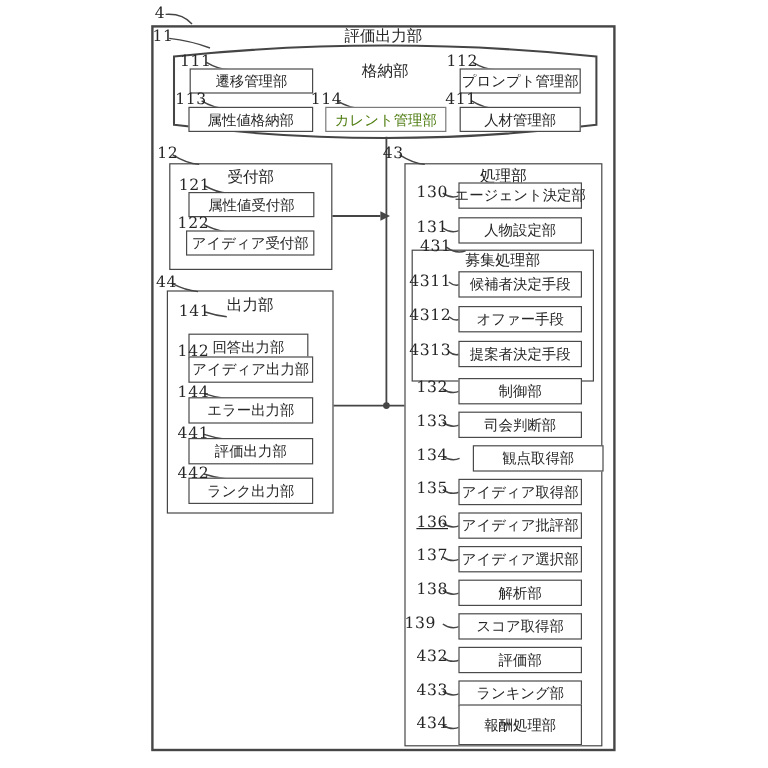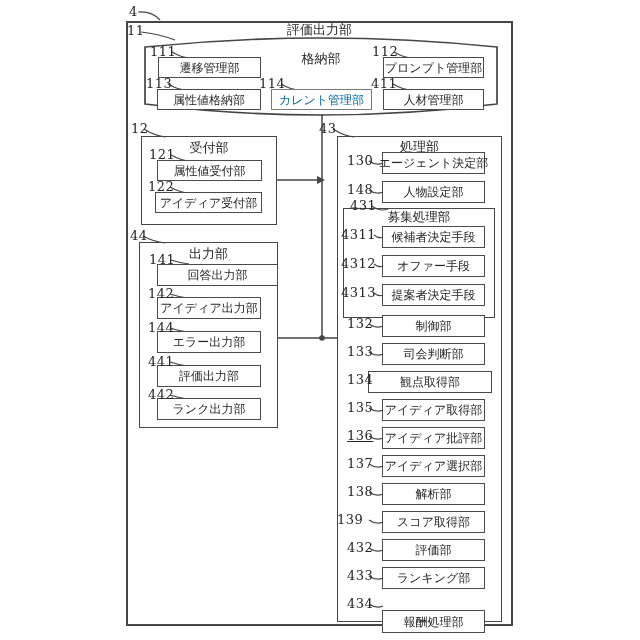--- a/index.html
+++ b/index.html
@@ -4,21 +4,21 @@
 <style>
   html,body{margin:0;padding:0;background:#fff;}
   .stage{position:relative;width:640px;height:640px;background:#ffffff;overflow:hidden;
          font-family:"Liberation Sans","DejaVu Sans",sans-serif;color:#262626;}
   svg.overlay{position:absolute;left:0;top:0;width:640px;height:640px;}
   .container{position:absolute;box-sizing:border-box;border:1.8px solid #464646;background:transparent;}
   .outer{border-width:2px;}
   .box{position:absolute;box-sizing:border-box;background:#fff;border:1.4px solid #4a4a4a;
        display:flex;align-items:center;justify-content:center;font-size:12px;
        white-space:nowrap;line-height:1;}
-  .faded{border-color:#7a7a7a;color:#0369a1;font-family:Liberation Serif, serif;}
+  .faded{border-color:#7a7a7a;color:#4d7c0f;font-family:Liberation Serif, serif;}
   .ctitle{position:absolute;text-align:center;font-size:13px;line-height:1;white-space:nowrap;}
   .sm{font-size:12.5px;}
   .num{position:absolute;font-family:"DejaVu Serif","Liberation Serif",serif;font-size:13px;
        line-height:1;letter-spacing:.5px;white-space:nowrap;}
 </style>
 </head>
 <body>
 
 <div class="stage">
 
@@ -101,21 +101,21 @@
   <div class="box" style="left:157px;top:160px;width:105px;height:21px;">属性値受付部</div>
   <div class="num" style="left:149px;top:148px;">121</div>
 
   <div class="box" style="left:155px;top:192px;width:107px;height:21px;">アイディア受付部</div>
   <div class="num" style="left:148px;top:180px;">122</div>
 
   <div class="container" style="left:139px;top:242px;width:139px;height:186px;"></div>
   <div class="ctitle" style="left:139px;top:247px;width:139px;">出力部</div>
   <div class="num" style="left:130px;top:229px;text-align:center;">44</div>
 
-  <div class="box" style="left:157px;top:264px;width:121px;height:22px;">回答出力部</div>
+  <div class="box" style="left:157px;top:278px;width:100px;height:22px;">回答出力部</div>
   <div class="num" style="left:149px;top:253px;">141</div>
 
   <div class="box" style="left:157px;top:297px;width:104px;height:22px;">アイディア出力部</div>
   <div class="num" style="left:148px;top:287px;">142</div>
 
   <div class="box" style="left:157px;top:331px;width:104px;height:22px;">エラー出力部</div>
   <div class="num" style="left:148px;top:321px;">144</div>
 
   <div class="box" style="left:157px;top:365px;width:104px;height:22px;">評価出力部</div>
   <div class="num" style="left:148px;top:355px;">441</div>
@@ -124,42 +124,42 @@
   <div class="num" style="left:148px;top:388px;">442</div>
 
   <div class="container" style="left:337px;top:136px;width:165px;height:486px;"></div>
   <div class="ctitle" style="left:337px;top:140px;width:165px;font-family:Liberation Serif, serif;">処理部</div>
   <div class="num" style="left:319px;top:122px;">43</div>
 
   <div class="box" style="left:382px;top:152px;width:103px;height:22px;">エージェント決定部</div>
   <div class="num" style="left:347px;top:154px;">130</div>
 
   <div class="box" style="left:382px;top:181px;width:103px;height:22px;">人物設定部</div>
-  <div class="num" style="left:347px;top:183px;">148</div>
+  <div class="num" style="left:347px;top:183px;">131</div>
 
   <div class="container" style="left:343px;top:208px;width:152px;height:110px;"></div>
   <div class="ctitle sm" style="left:343px;top:211px;width:152px;">募集処理部</div>
   <div class="num" style="left:350px;top:199px;">431</div>
 
   <div class="box" style="left:382px;top:226px;width:103px;height:22px;">候補者決定手段</div>
   <div class="num" style="left:341px;top:228px;">4311</div>
 
   <div class="box" style="left:382px;top:255px;width:103px;height:22px;">オファー手段</div>
   <div class="num" style="left:341px;top:257px;">4312</div>
 
   <div class="box" style="left:382px;top:284px;width:103px;height:22px;">提案者決定手段</div>
   <div class="num" style="left:341px;top:286px;">4313</div>
 
   <div class="box" style="left:382px;top:315px;width:103px;height:22px;">制御部</div>
   <div class="num" style="left:347px;top:317px;">132</div>
 
   <div class="box" style="left:382px;top:343px;width:103px;height:22px;">司会判断部</div>
   <div class="num" style="left:347px;top:345px;">133</div>
 
-  <div class="box" style="left:368px;top:371px;width:124px;height:22px;">観点取得部</div>
+  <div class="box" style="left:394px;top:371px;width:109px;height:22px;">観点取得部</div>
   <div class="num" style="left:347px;top:373px;">134</div>
 
   <div class="box" style="left:382px;top:399px;width:103px;height:22px;">アイディア取得部</div>
   <div class="num" style="left:347px;top:401px;text-align:right;">135</div>
 
   <div class="box" style="left:382px;top:427px;width:103px;height:22px;">アイディア批評部</div>
   <div class="num" style="left:347px;top:429px;text-decoration:underline;">136</div>
 
   <div class="box" style="left:382px;top:455px;width:103px;height:22px;">アイディア選択部</div>
   <div class="num" style="left:347px;top:457px;">137</div>
@@ -169,16 +169,16 @@
 
   <div class="box" style="left:382px;top:511px;width:103px;height:22px;">スコア取得部</div>
   <div class="num" style="left:337px;top:513px;">139</div>
 
   <div class="box" style="left:382px;top:539px;width:103px;height:22px;">評価部</div>
   <div class="num" style="left:347px;top:541px;">432</div>
 
   <div class="box" style="left:382px;top:567px;width:103px;height:22px;">ランキング部</div>
   <div class="num" style="left:347px;top:569px;">433</div>
 
-  <div class="box" style="left:382px;top:610px;width:103px;height:23px;">報酬処理部</div>
+  <div class="box" style="left:382px;top:587px;width:103px;height:34px;">報酬処理部</div>
   <div class="num" style="left:347px;top:597px;">434</div>
 
 </div>
 
 </body></html>

